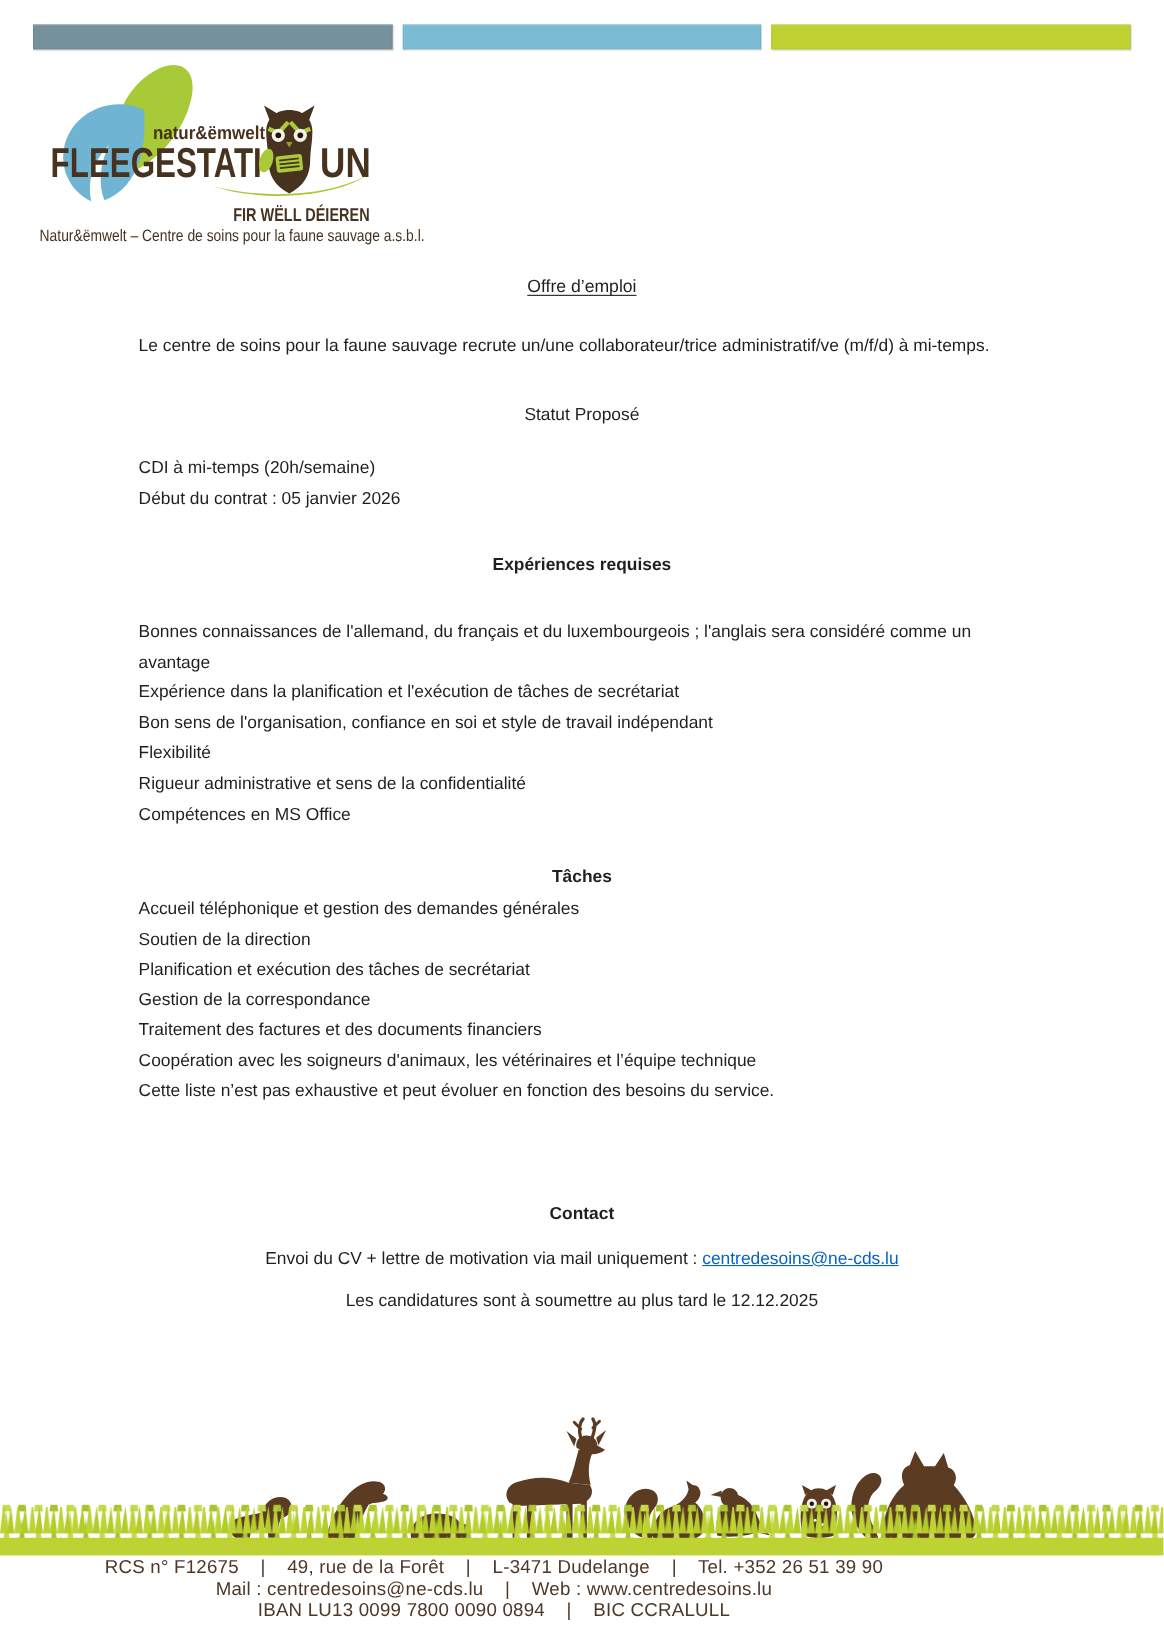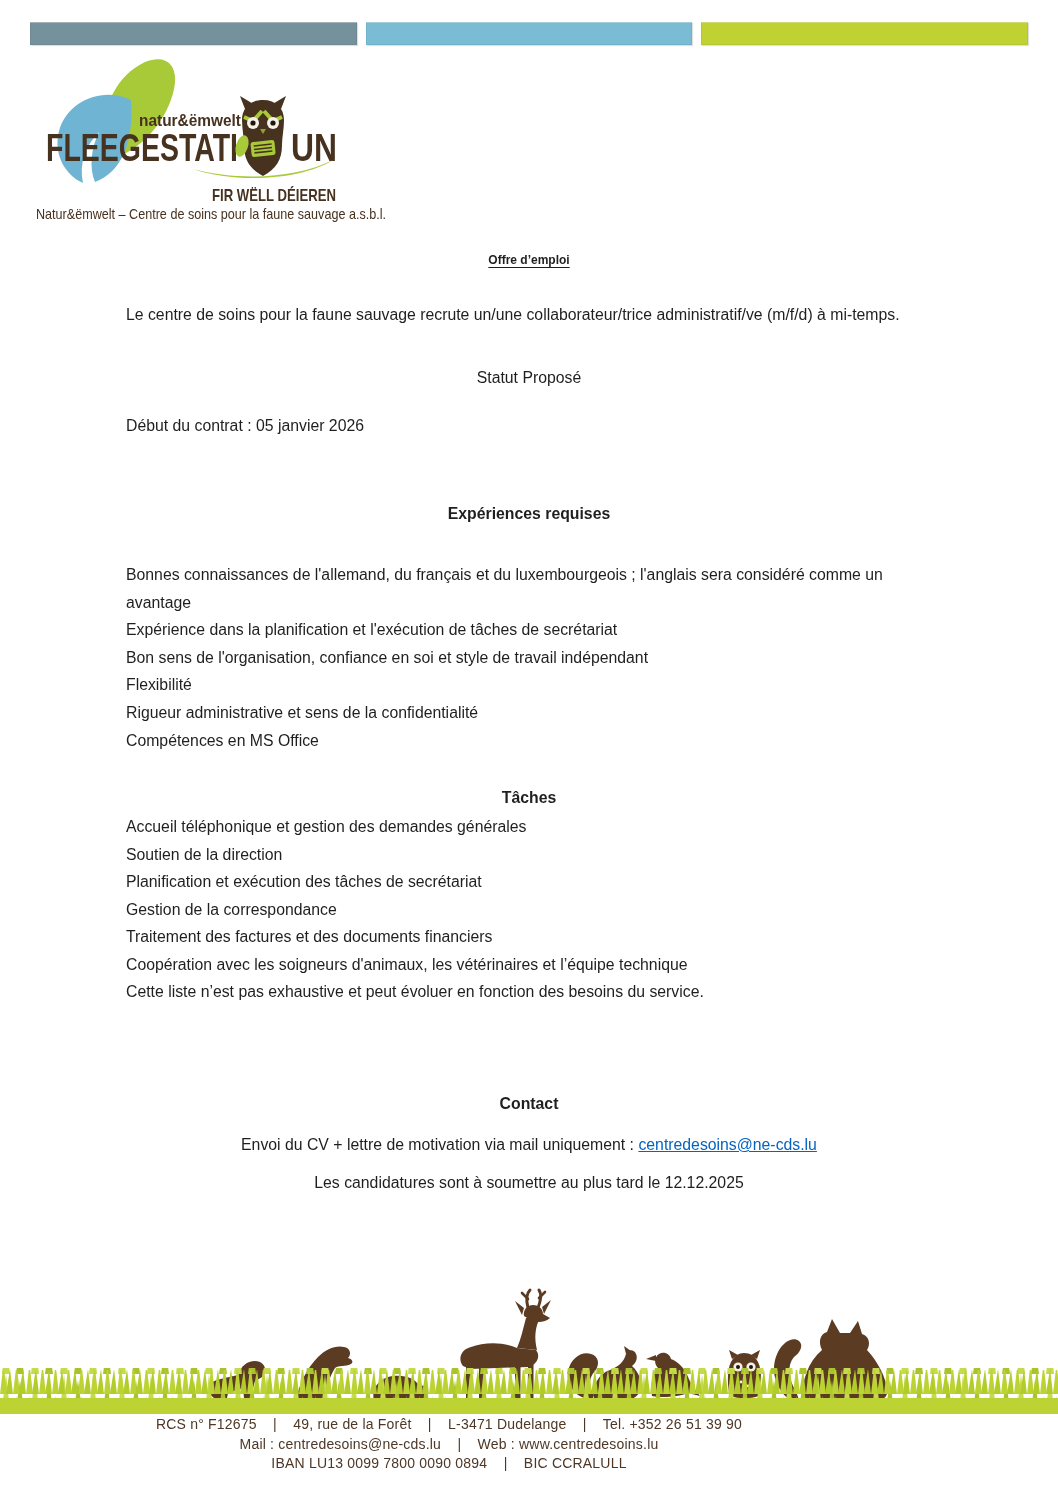--- a/index.html
+++ b/index.html
@@ -14,39 +14,39 @@
   .bar-green{background:#BFD232;}
 
   
   .logo{position:absolute;left:33px;top:56px;width:372px;height:172px;text-align:right;}
   .logo svg{display:block;}
 
   
   .content{position:absolute;left:126px;top:0;width:806px;font-size:15.8px;line-height:27.6px;}
   .abs{position:absolute;left:0;right:0;}
   .center{text-align:center;}
-  .doc-title{top:247px;font-weight:bold;font-size:12px;}
+  .doc-title{top:247px;font-weight:normal;font-size:16px;}
   .doc-title span{text-decoration:underline;text-underline-offset:3px;}
   .intro{top:301px;}
   .h-statut{top:364px;font-weight:normal;}
   .statut-lines{top:412px;}
   .h-exp{top:481px;font-weight:bold;margin-top:19px;}
   .exp-list{top:561px;}
   .h-taches{top:784px;font-weight:bold;}
   .taches-list{top:813px;line-height:27.5px;}
   .h-contact{top:1090px;font-weight:bold;}
   .mail-line{top:1131px;}
   .deadline{top:1169px;}
   a.email{color:#0563C1;text-decoration:underline;}
 
   
   .footer-art{position:absolute;left:0;top:1266px;width:1058px;height:150px;}
 
   
-  .footer-text{position:absolute;left:0;top:1415px;width:898px;text-align:center;color:#4E3726;font-size:14px;line-height:19.5px;letter-spacing:.2px;}
+  .footer-text{position:absolute;left:0;top:1415px;width:898px;text-align:center;color:#4E3726;font-size:17px;line-height:19.5px;letter-spacing:.2px;}
   .footer-text div{white-space:pre-wrap;}
 </style>
 </head>
 <body>
 
 <div class="page">
 
   <div class="top-bars">
     <div class="bar bar-gray"></div>
     <div class="bar bar-blue"></div>
@@ -91,20 +91,21 @@
   </div>
 
   <div class="content">
 
     <div class="abs doc-title center"><span>Offre d’emploi</span></div>
 
     <div class="abs intro">Le centre de soins pour la faune sauvage recrute un/une collaborateur/trice administratif/ve (m/f/d) à mi-temps.</div>
 
     <div class="abs h-statut center">Statut Proposé</div>
     <div class="abs statut-lines">
+      <div>CDI à mi-temps (20h/semaine)</div>
       <div>Début du contrat : 05 janvier 2026</div>
     </div>
 
     <div class="abs h-exp center">Expériences requises</div>
     <div class="abs exp-list">
       <div>Bonnes connaissances de l'allemand, du français et du luxembourgeois ; l'anglais sera considéré comme un avantage</div>
       <div>Expérience dans la planification et l'exécution de tâches de secrétariat</div>
       <div>Bon sens de l'organisation, confiance en soi et style de travail indépendant</div>
       <div>Flexibilité</div>
       <div>Rigueur administrative et sens de la confidentialité</div>

